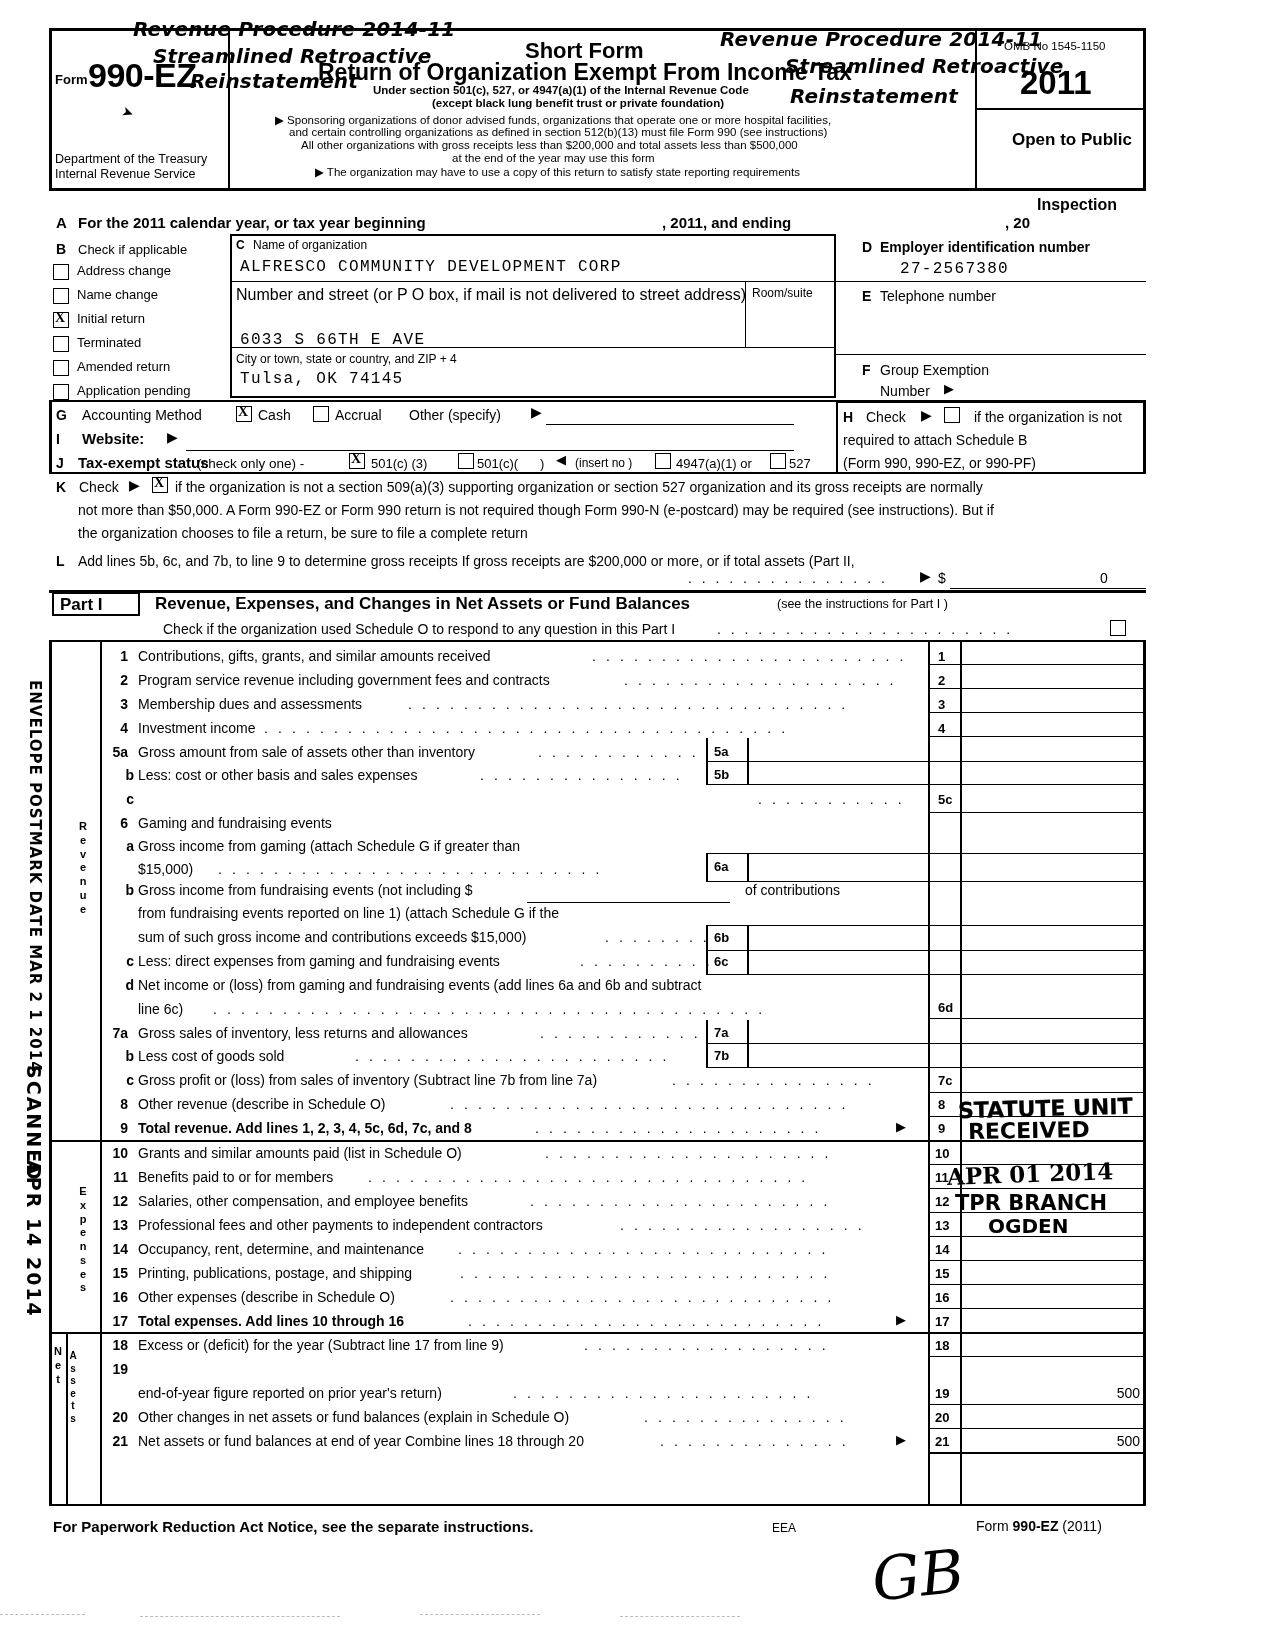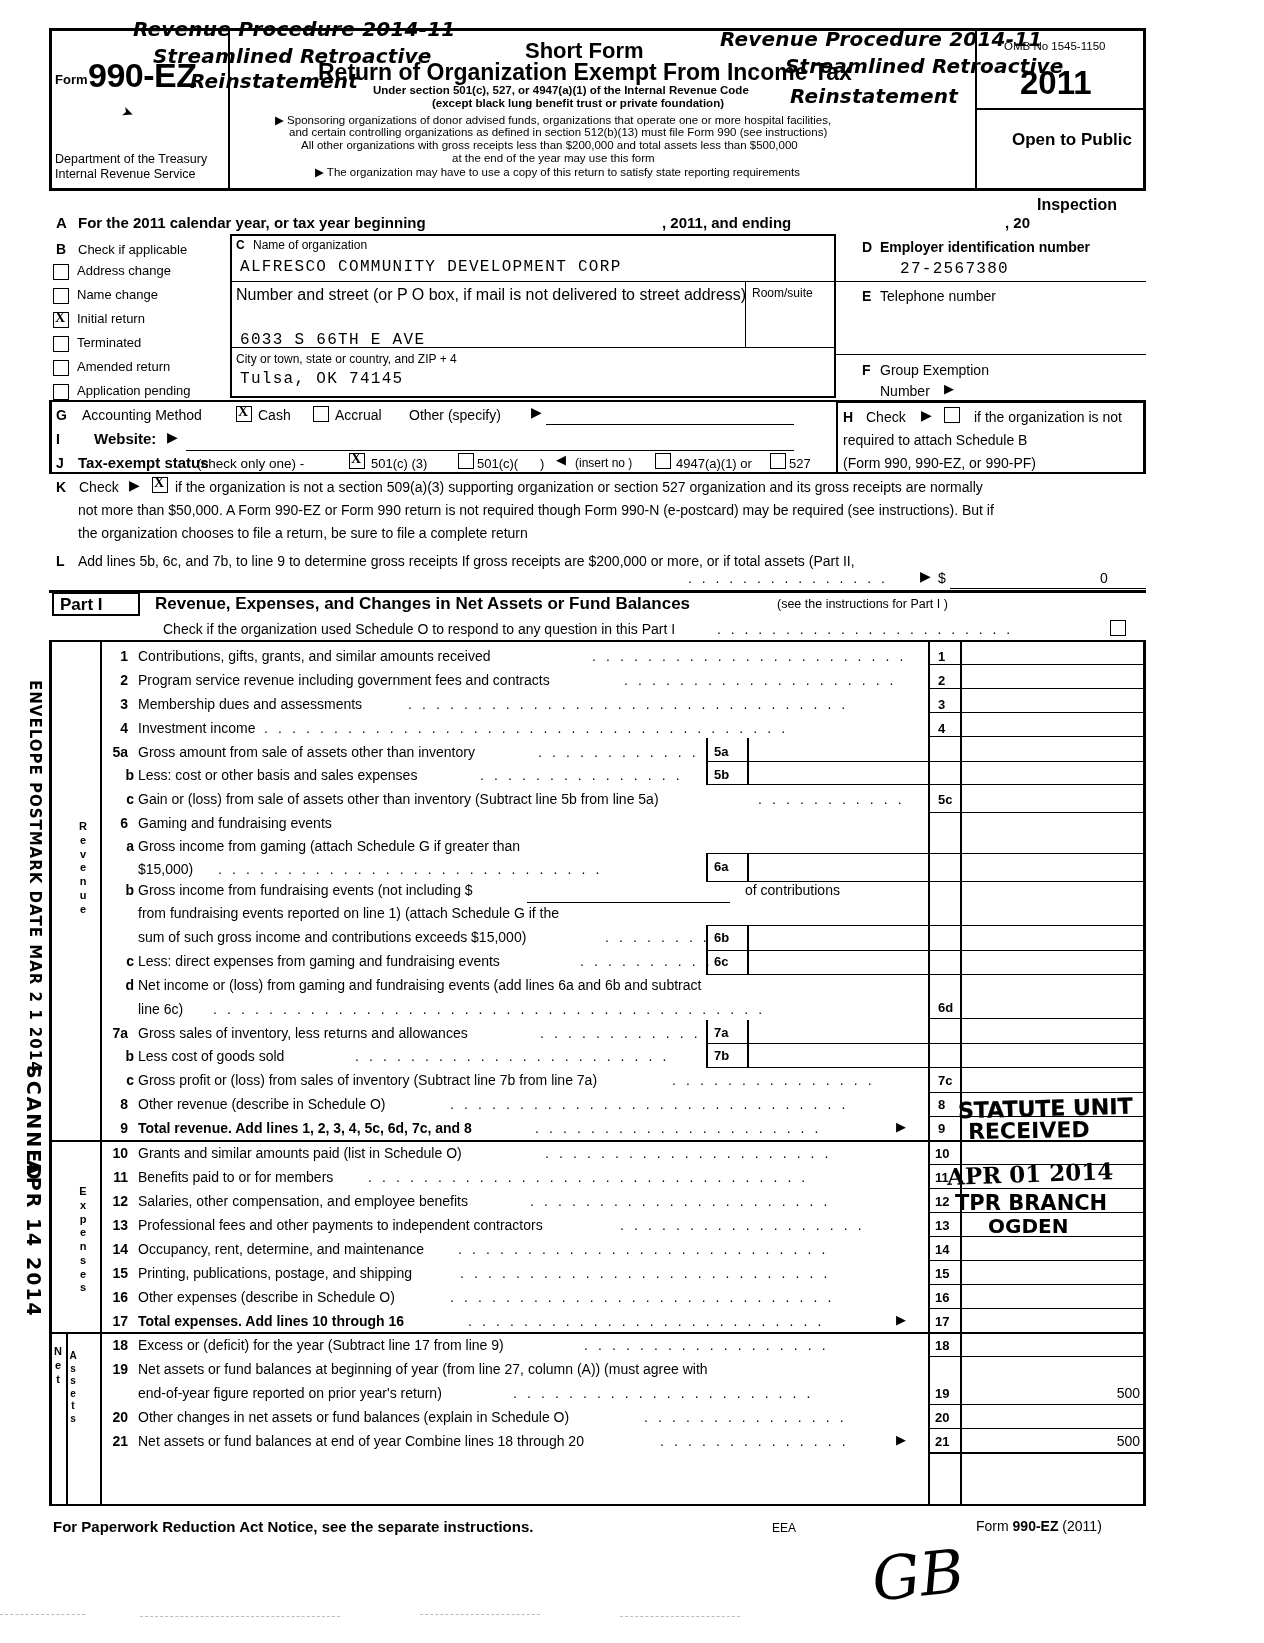--- a/index.html
+++ b/index.html
@@ -87,21 +87,21 @@
   #secG-text{left:82px;top:407px;font-size:14px;}
   #secG-cash-box{left:236px;top:406px;}
   #secG-cash-lab{left:258px;top:407px;font-size:14px;}
   #secG-acc-box{left:313px;top:406px;}
   #secG-acc-lab{left:335px;top:407px;font-size:14px;}
   #secG-other{left:409px;top:407px;font-size:14px;}
   #secG-arrow{left:531px;top:404px;font-size:14px;}
   #secG-rule{left:546px;top:424px;width:248px;height:1.4px;}
 
   #secI-letter{left:56px;top:431px;font-size:14px;font-weight:bold;}
-  #secI-text{left:82px;top:430px;font-size:15px;font-weight:bold;margin-left:12px;}
+  #secI-text{left:82px;top:430px;font-size:15px;font-weight:bold;}
   #secI-arrow{left:167px;top:429px;font-size:14px;}
   #secI-rule{left:186px;top:450px;width:608px;height:1.4px;}
 
   #secJ-letter{left:56px;top:455px;font-size:14px;font-weight:bold;}
   #secJ-text{left:78px;top:454px;font-size:15px;font-weight:bold;}
   #secJ-text2{left:197px;top:456px;font-size:13.5px;}
   #secJ-b1{left:349px;top:453px;}
   #secJ-l1{left:371px;top:456px;font-size:13px;}
   #secJ-b2{left:458px;top:453px;}
   #secJ-l2{left:477px;top:456px;font-size:13px;}
@@ -454,21 +454,20 @@
   <div class="boxnum" style="left:714px;top:744px;">5a</div>
   <div class="cellval" style="left:755px;top:744px;width:165px;"></div>
 
   <div class="rownum" style="left:110px;top:767px;">b</div>
   <div class="rowlab" style="left:138px;top:767px;">Less: cost or other basis and sales expenses</div>
   <div class="dots" style="left:480px;top:767px;">. . . . . . . . . . . . . . .</div>
   <div class="boxnum" style="left:714px;top:767px;">5b</div>
   <div class="cellval" style="left:755px;top:767px;width:165px;"></div>
 
   <div class="rownum" style="left:110px;top:791px;">c</div>
-  <div class="rowlab" style="left:138px;top:791px;">Gain or (loss) from sale of assets other than inventory (Subtract line 5b from line 5a)</div>
   <div class="dots" style="left:758px;top:791px;">. . . . . . . . . . .</div>
   <div class="boxnum" style="left:938px;top:792px;">5c</div>
   <div class="cellval" style="left:970px;top:791px;width:170px;"></div>
 
   <div class="rownum" style="left:104px;top:815px;">6</div>
   <div class="rowlab" style="left:138px;top:815px;">Gaming and fundraising events</div>
 
   <div class="rownum" style="left:110px;top:838px;">a</div>
   <div class="rowlab" style="left:138px;top:838px;">Gross income from gaming (attach Schedule G if greater than</div>
   <div class="rowlab" style="left:138px;top:861px;">$15,000)</div>
@@ -579,21 +578,20 @@
   <div class="boxnum" style="left:935px;top:1314px;">17</div>
   <div class="cellval" style="left:970px;top:1313px;width:170px;"></div>
 
   <div class="rownum" style="left:104px;top:1337px;">18</div>
   <div class="rowlab" style="left:138px;top:1337px;">Excess or (deficit) for the year (Subtract line 17 from line 9)</div>
   <div class="dots" style="left:584px;top:1337px;">. . . . . . . . . . . . . . . . . .</div>
   <div class="boxnum" style="left:935px;top:1338px;">18</div>
   <div class="cellval" style="left:970px;top:1337px;width:170px;"></div>
 
   <div class="rownum" style="left:104px;top:1361px;">19</div>
-  <div class="rowlab" style="left:138px;top:1361px;">Net assets or fund balances at beginning of year (from line 27, column (A)) (must agree with</div>
   <div class="rowlab" style="left:138px;top:1385px;">end-of-year figure reported on prior year's return)</div>
   <div class="dots" style="left:513px;top:1385px;">. . . . . . . . . . . . . . . . . . . . . .</div>
   <div class="boxnum" style="left:935px;top:1386px;">19</div>
   <div class="cellval" style="left:970px;top:1385px;width:170px;">500</div>
 
   <div class="rownum" style="left:104px;top:1409px;">20</div>
   <div class="rowlab" style="left:138px;top:1409px;">Other changes in net assets or fund balances (explain in Schedule O)</div>
   <div class="dots" style="left:644px;top:1409px;">. . . . . . . . . . . . . . .</div>
   <div class="boxnum" style="left:935px;top:1410px;">20</div>
   <div class="cellval" style="left:970px;top:1409px;width:170px;"></div>

